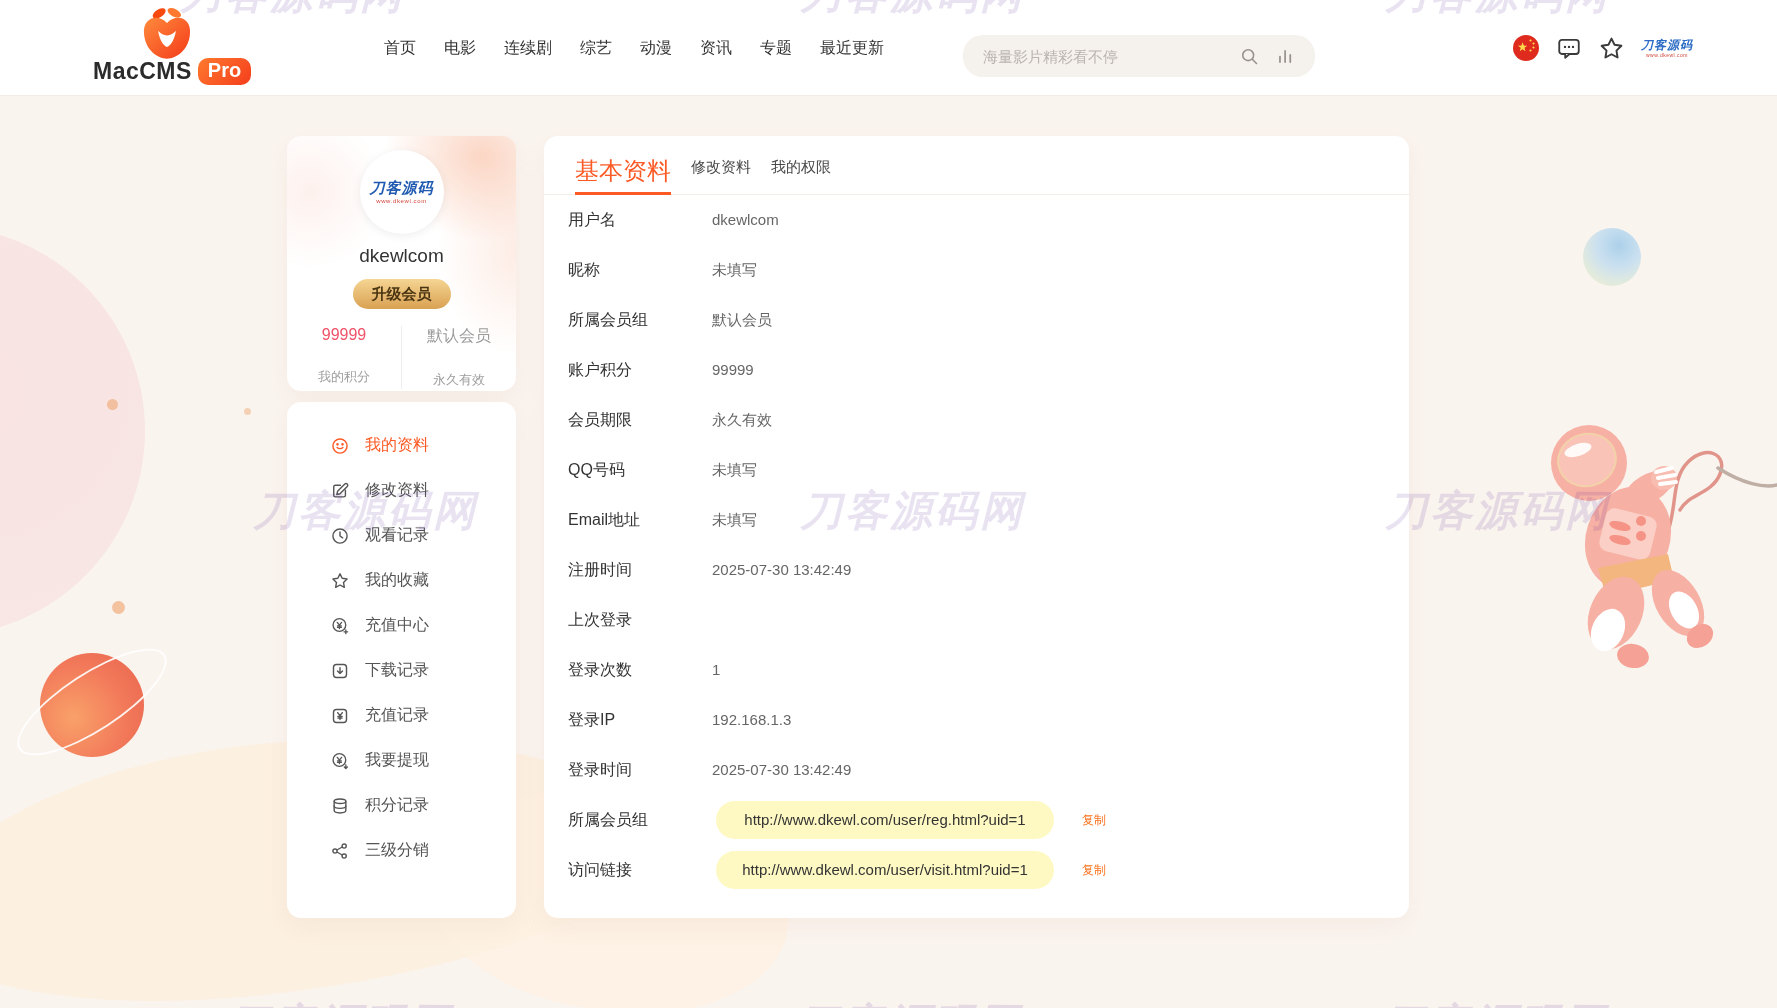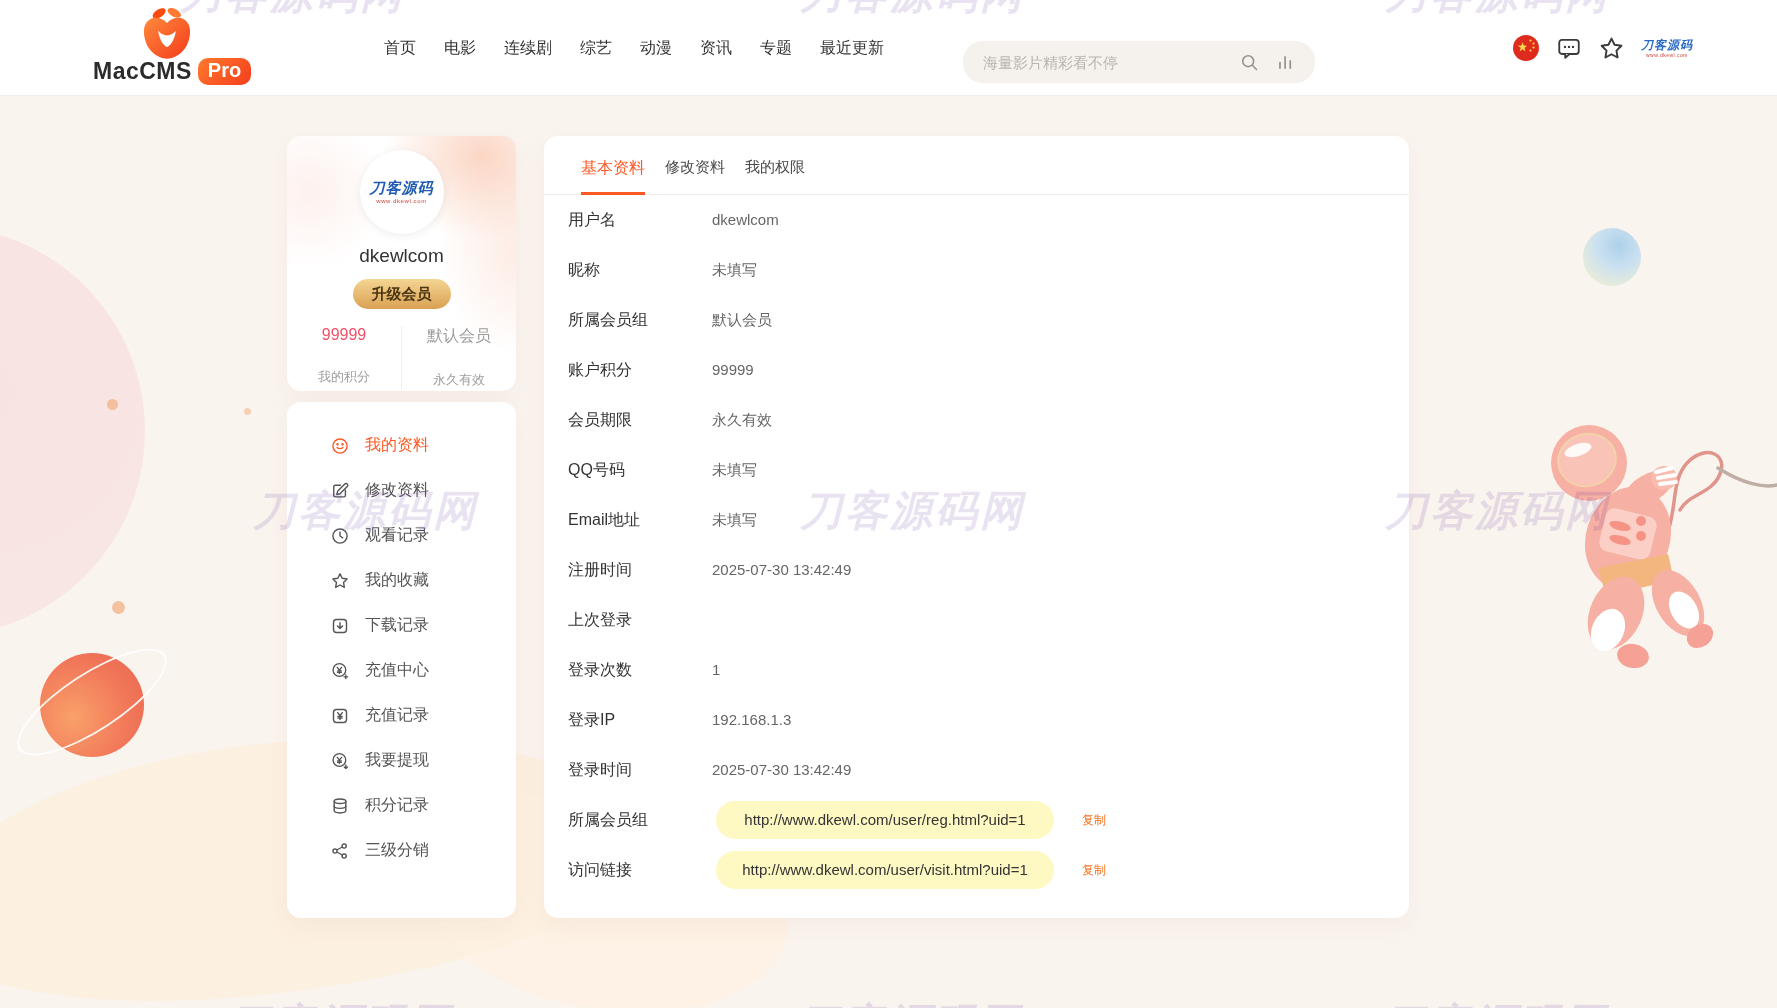--- a/index.html
+++ b/index.html
@@ -31,21 +31,21 @@
   
   header{position:absolute;top:0;left:0;width:100%;height:96px;background:#fff;border-bottom:1px solid #f1ece8;z-index:5;}
   .brand{position:absolute;left:93px;top:4px;width:130px;height:88px;}
   .brand .fruit{position:absolute;left:46px;top:2px;}
   .brand-row{position:absolute;left:0;top:54px;display:flex;align-items:flex-start;gap:6px;}
   .brand-name{font-size:23px;font-weight:600;color:#2b2b2b;letter-spacing:.5px;}
   .brand-badge{display:inline-block;background:linear-gradient(135deg,#ff7a2e,#f43d1c);color:#fff;font-size:20px;
     font-weight:700;padding:1px 10px 3px;border-radius:10px;}
   nav{position:absolute;left:384px;top:0;height:96px;display:flex;align-items:center;gap:28px;}
   nav a{font-size:16px;color:#333;font-weight:500;text-decoration:none;cursor:pointer;white-space:nowrap;}
-  .search-box{position:absolute;left:963px;top:41px;width:352px;height:42px;background:#f5f1ed;border-radius:20px;
+  .search-box{position:absolute;left:963px;top:35px;width:352px;height:42px;background:#f5f1ed;border-radius:20px;
     display:flex;align-items:center;padding:0 20px 0 18px;gap:16px;}
   .search-box input{flex:1;border:none;outline:none;background:transparent;font-size:15px;color:#444;}
   .search-box input::placeholder{color:#b9b4af;}
   .search-box .sicon{display:flex;align-items:center;cursor:pointer;color:#97928c;}
   .header-icons{position:absolute;left:1512px;top:0;height:96px;display:flex;align-items:center;gap:16px;}
   .hicon{display:flex;align-items:center;cursor:pointer;color:#3a3a3a;}
   .mini-logo{display:flex;flex-direction:column;align-items:center;line-height:1;cursor:pointer;}
   .mini-logo .l1{color:#2b6bc4;font-weight:800;font-style:italic;font-size:12px;letter-spacing:1px;}
   .mini-logo .l2{color:#d0443a;font-size:5px;margin-top:2px;letter-spacing:.5px;}
 
@@ -73,21 +73,21 @@
   #menu-card{left:287px;top:402px;width:229px;height:516px;}
   #menu-card ul{list-style:none;margin:0;padding:21px 0 0 0;}
   .menu-item{height:45px;display:flex;align-items:center;padding-left:43px;gap:15px;color:#555;font-size:16px;cursor:pointer;}
   .menu-item svg{flex:0 0 auto;}
   .menu-item.active{color:#fc5a25;}
 
   
   #main-panel{left:544px;top:136px;width:865px;height:782px;}
   .tabs{height:59px;border-bottom:1px solid #f2ede8;display:flex;align-items:flex-end;padding-left:31px;gap:20px;}
   .tab{font-size:15px;color:#4a4a4a;padding-bottom:17px;cursor:pointer;}
-  .tab.active{font-size:16px;color:#fc5a25;padding-bottom:13px;border-bottom:3px solid #fc5a25;margin-bottom:-1px;margin-left:6px;}
+  .tab.active{font-size:24px;color:#fc5a25;padding-bottom:5px;border-bottom:3px solid #fc5a25;margin-bottom:-1px;}
   .rows{position:absolute;top:59px;left:0;right:0;}
   .prow{position:relative;height:50px;}
   .prow .flabel{position:absolute;left:24px;top:0;width:140px;line-height:50px;font-size:16px;color:#333;}
   .prow .fvalue{position:absolute;left:168px;top:0;line-height:50px;font-size:15px;color:#666;}
   .prow .pill{position:absolute;left:172px;top:6px;width:338px;height:38px;border-radius:19px;background:#fef9c3;
     text-align:center;line-height:38px;font-size:15px;color:#333;cursor:text;}
   .prow .copy{position:absolute;left:538px;top:0;line-height:50px;font-size:12px;color:#f9731f;cursor:pointer;}
 </style>
 </head>
 <body>
@@ -262,36 +262,36 @@
         <li class="menu-item">
           <span style="display: flex;">
             <svg width="20" height="20" viewBox="0 0 24 24" fill="none" stroke="currentColor" stroke-width="1.7" stroke-linejoin="round">
               <path d="M12 3.4 l2.6 5.3 5.9.9 -4.3 4.1 1 5.9 -5.2-2.8 -5.2 2.8 1-5.9 -4.3-4.1 5.9-.9 Z"></path>
             </svg>
           </span>
           <span>我的收藏</span>
         </li>
         <li class="menu-item">
           <span style="display: flex;">
-            <svg width="20" height="20" viewBox="0 0 24 24" fill="none" stroke="currentColor" stroke-width="1.7" stroke-linecap="round" stroke-linejoin="round">
-              <rect x="4.2" y="4.2" width="15.6" height="15.6" rx="3.5"></rect>
-              <path d="M12 8 v7 m0 0 l-3-3 m3 3 l3-3"></path>
-            </svg>
-          </span>
-          <span>下载记录</span>
-        </li>
-        <li class="menu-item">
-          <span style="display: flex;">
             <svg width="20" height="20" viewBox="0 0 24 24" fill="none" stroke="currentColor" stroke-width="1.6" stroke-linecap="round">
               <circle cx="11.3" cy="10.8" r="7.6"></circle>
               <path d="M8.7 7.6 l2.6 3.4 2.6-3.4 M11.3 11 v4 M9 11.9 h4.6 M9 13.7 h4.6"></path>
               <path d="M19 16.8 v4.4 M16.8 19 h4.4"></path>
             </svg>
           </span>
           <span>充值中心</span>
+        </li>
+        <li class="menu-item">
+          <span style="display: flex;">
+            <svg width="20" height="20" viewBox="0 0 24 24" fill="none" stroke="currentColor" stroke-width="1.7" stroke-linecap="round" stroke-linejoin="round">
+              <rect x="4.2" y="4.2" width="15.6" height="15.6" rx="3.5"></rect>
+              <path d="M12 8 v7 m0 0 l-3-3 m3 3 l3-3"></path>
+            </svg>
+          </span>
+          <span>下载记录</span>
         </li>
         <li class="menu-item">
           <span style="display: flex;">
             <svg width="20" height="20" viewBox="0 0 24 24" fill="none" stroke="currentColor" stroke-width="1.7" stroke-linecap="round">
               <rect x="4.2" y="4.2" width="15.6" height="15.6" rx="3.5"></rect>
               <path d="M9.2 8 l2.8 3.6 2.8-3.6 M12 11.6 v4.6 M9.5 12.6 h5 M9.5 14.5 h5"></path>
             </svg>
           </span>
           <span>充值记录</span>
         </li>

